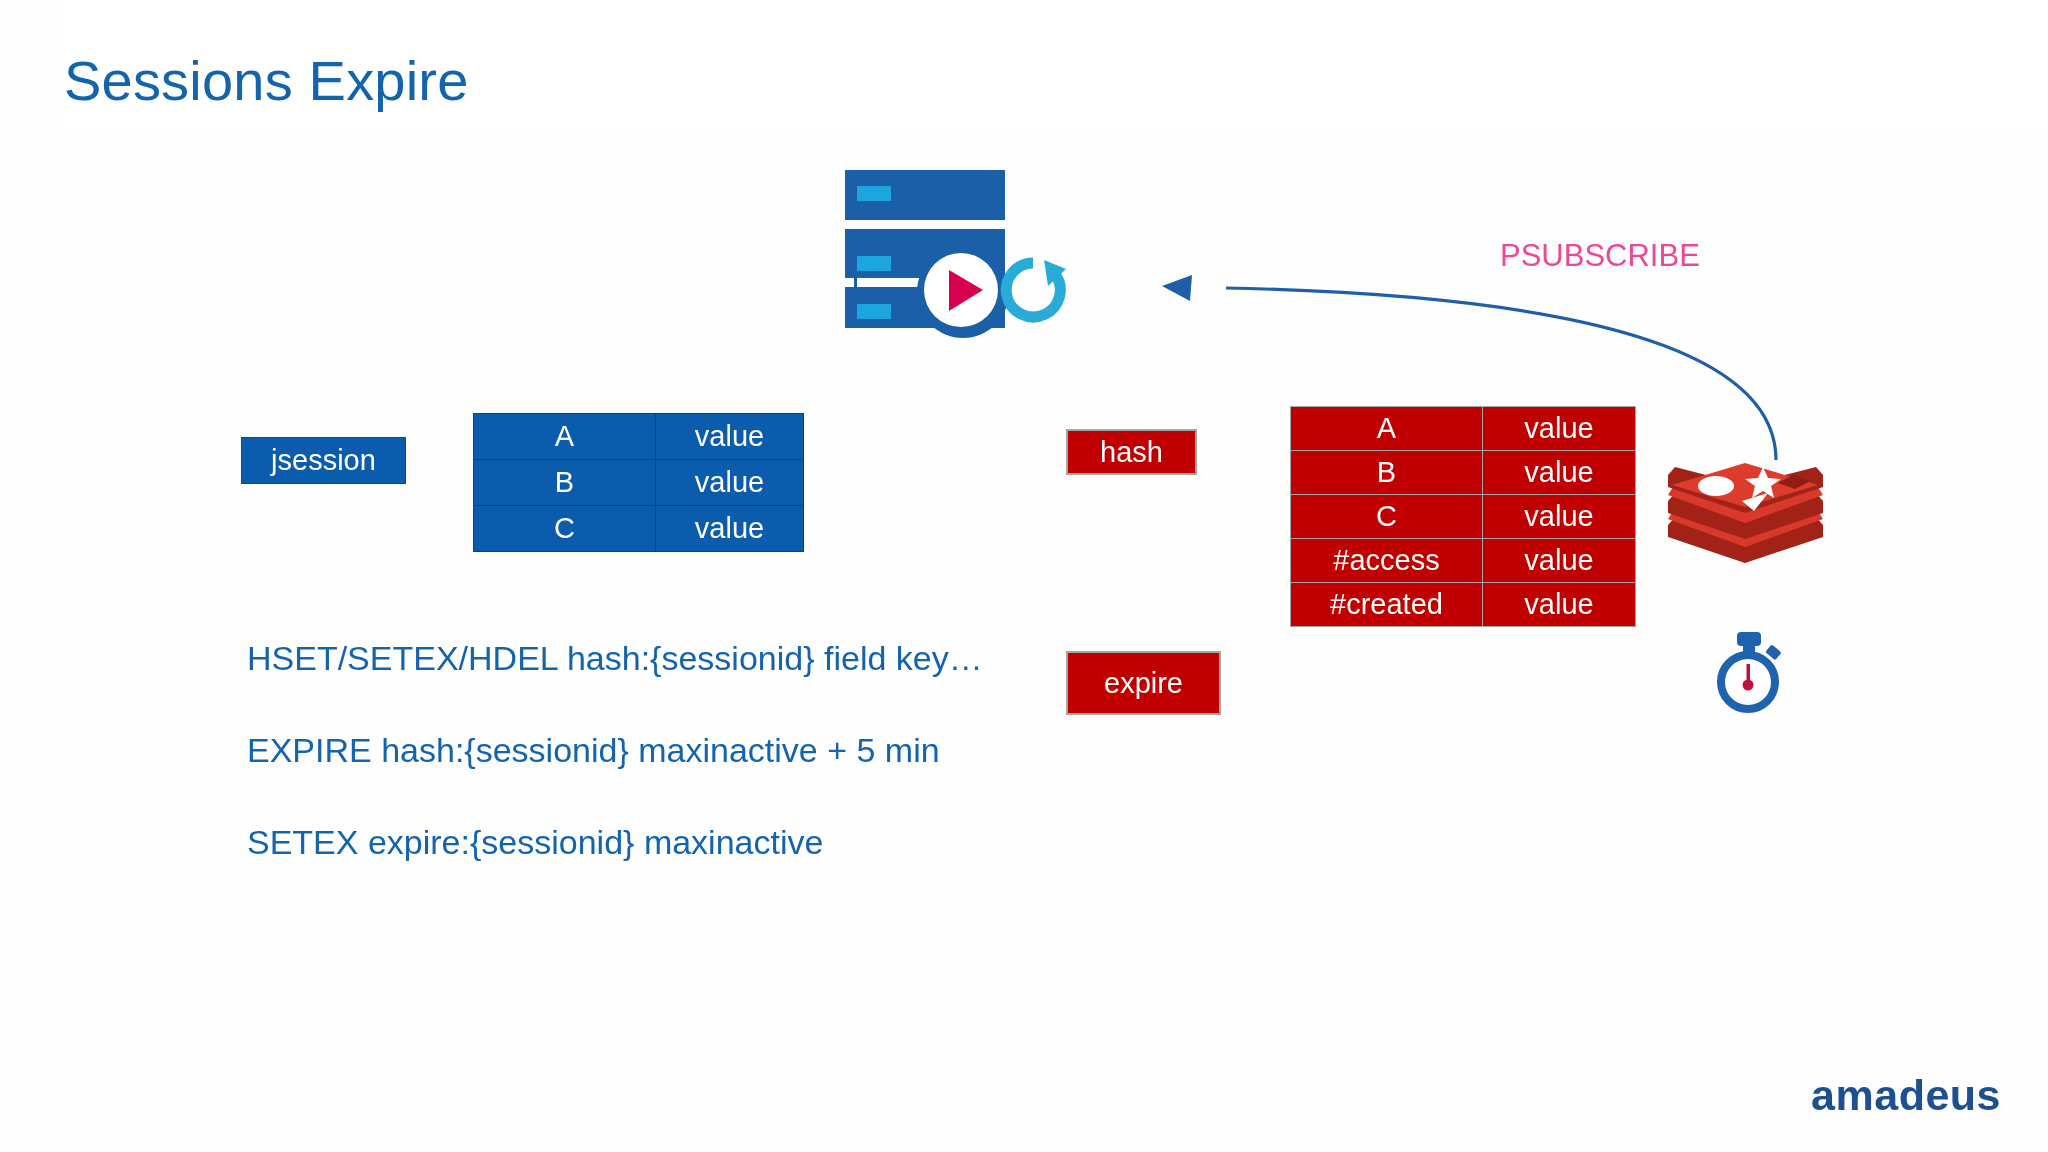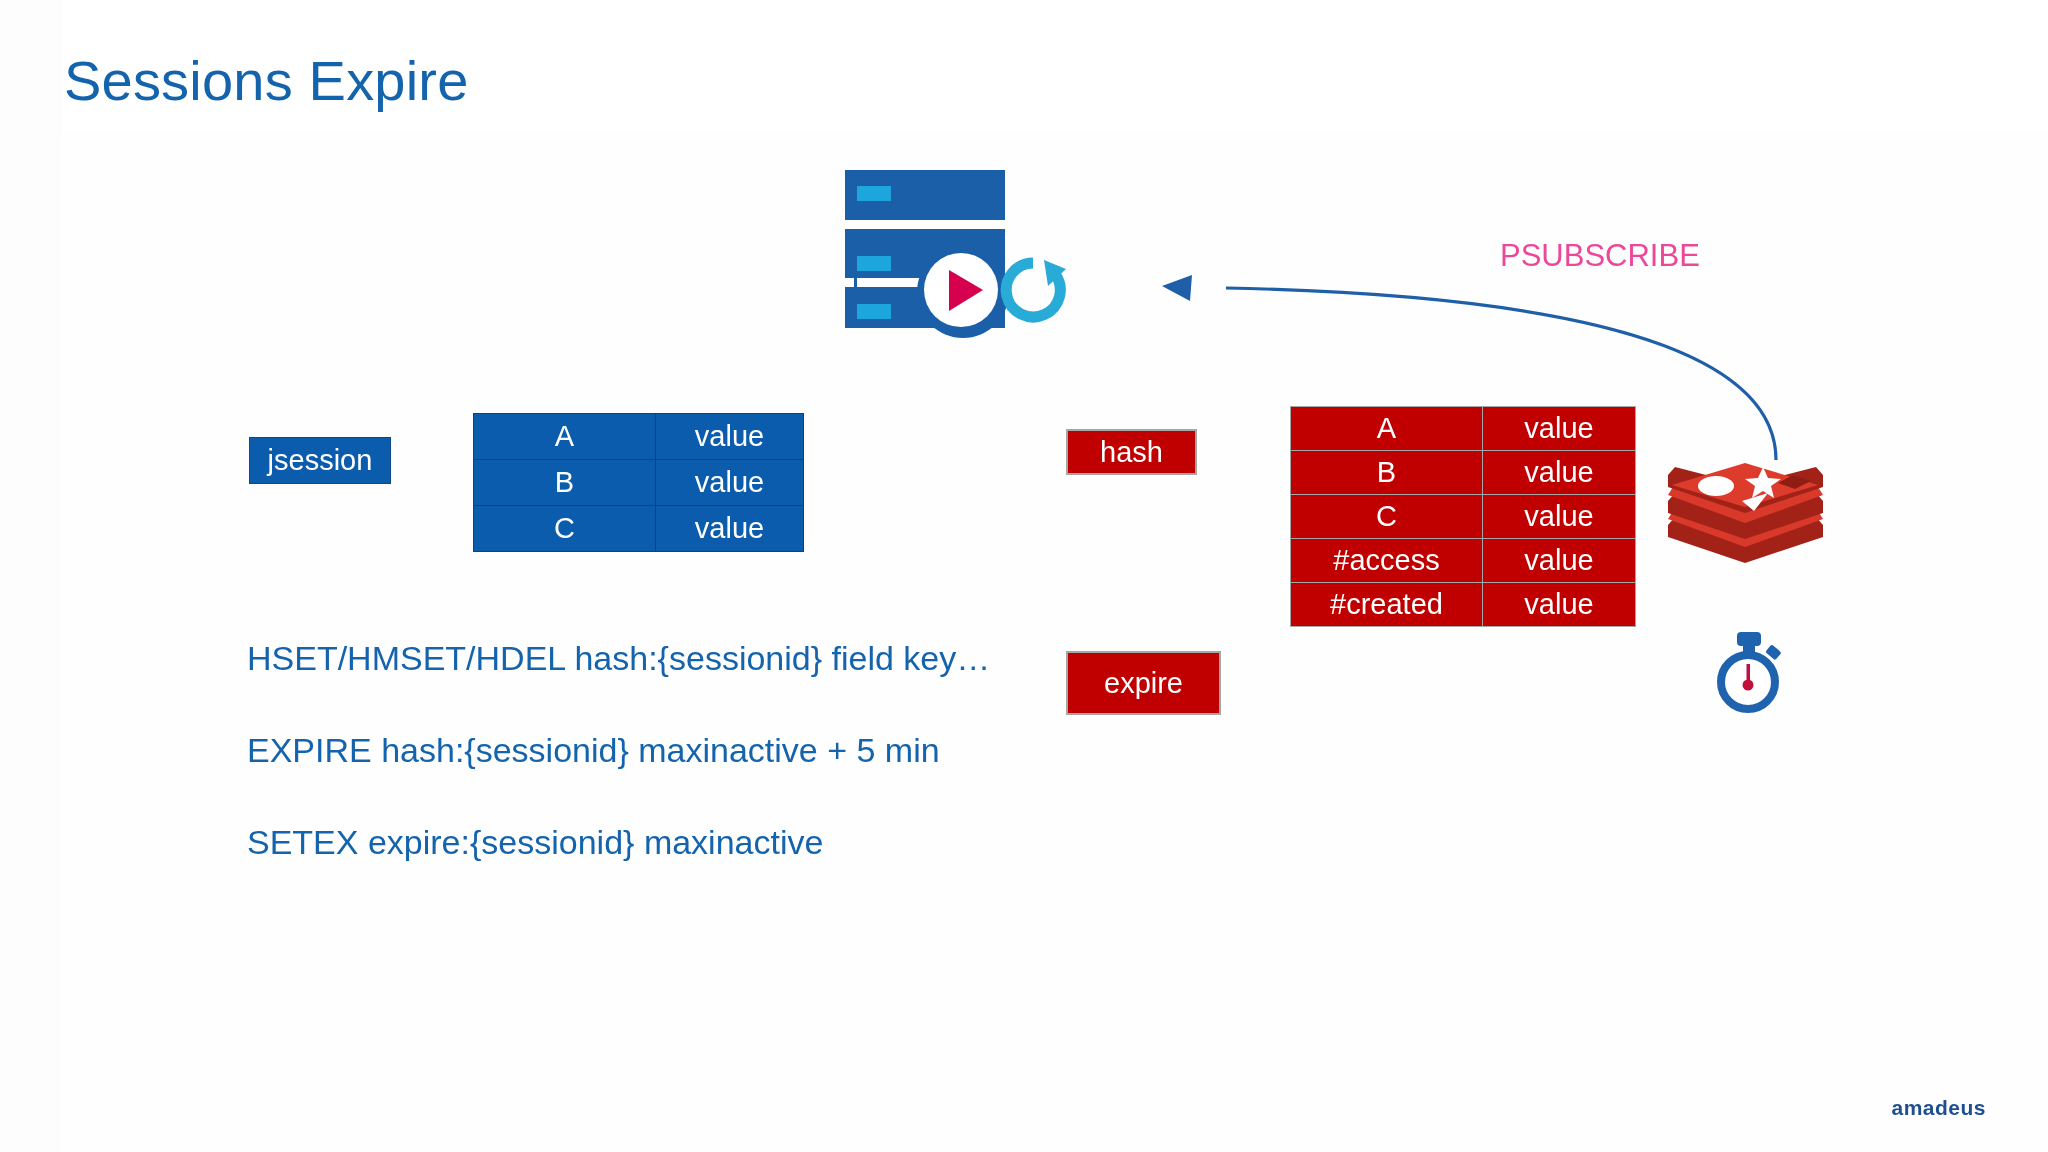--- a/index.html
+++ b/index.html
@@ -57,21 +57,21 @@
   }
   .chip-blue {
     background: #0b5cad;
     border: 1px solid #0a4a8c;
   }
   .chip-red {
     background: #c00000;
     border: 2px solid #a6a6a6;
   }
 
-  #chip-jsession { left: 249px; top: 437px; width: 142px; height: 47px; }
+  #chip-jsession { left: 241px; top: 437px; width: 165px; height: 47px; }
   #chip-hash     { left: 1066px; top: 429px; width: 131px; height: 46px; }
   #chip-expire   { left: 1066px; top: 651px; width: 155px; height: 64px; }
 
   
   .kv-table {
     position: absolute;
     border-collapse: collapse;
     table-layout: fixed;
     box-sizing: border-box;
   }
@@ -139,23 +139,23 @@
   
   .gfx { position: absolute; }
   #server-icon   { left: 845px;  top: 170px; width: 260px; height: 180px; }
   #arrow-curve   { left: 1140px; top: 255px; width: 680px; height: 210px; }
   #redis-logo    { left: 1668px; top: 455px; width: 155px; height: 125px; }
   #stopwatch     { left: 1712px; top: 630px; width: 75px;  height: 85px; }
 
   
   #brand {
     position: absolute;
-    right: 62px;
+    right: 47px;
     bottom: 32px;
-    font-size: 21px;
+    font-size: 43px;
     letter-spacing: 0.5px;
     color: #1d4f91;
     font-weight: 700;
     white-space: nowrap;
   }
 </style>
 </head>
 <body>
 
 <div id="slide">
@@ -244,21 +244,21 @@
           <td class="col-key">#access</td>
           <td class="col-value">value</td>
         </tr>
         <tr>
           <td class="col-key">#created</td>
           <td class="col-value">value</td>
         </tr>
       </tbody>
   </table>
 
-  <div class="cmd-line" id="cmd-0">HSET/HMSET/HDEL hash:{sessionid} field key…</div>
+  <div class="cmd-line" id="cmd-0">HSET/SETEX/HDEL hash:{sessionid} field key…</div>
   <div class="cmd-line" id="cmd-1">EXPIRE hash:{sessionid} maxinactive + 5 min</div>
   <div class="cmd-line" id="cmd-2">SETEX expire:{sessionid} maxinactive</div>
 
   <div class="gfx" id="redis-logo">
     <svg viewBox="0 0 155 125" width="155" height="125">
 
       <polygon points="77,80 148,62 155,70 155,82 77,108 0,82 0,70 7,62" fill="#a32218"></polygon>
       <polygon points="77,74 150,56 155,64 77,92 0,64 5,56" fill="#d8392b"></polygon>
 
       <polygon points="77,56 148,38 155,46 155,58 77,84 0,58 0,46 7,38" fill="#a32218"></polygon>

